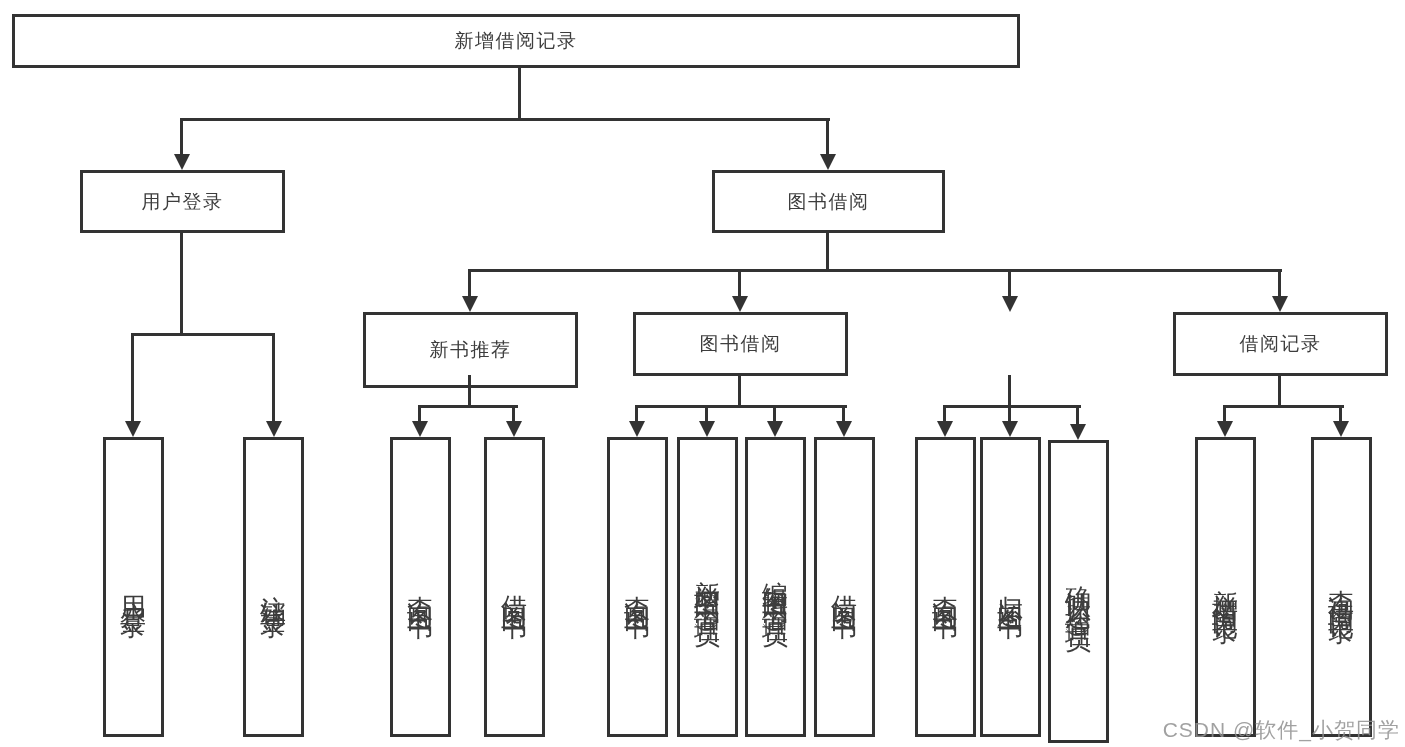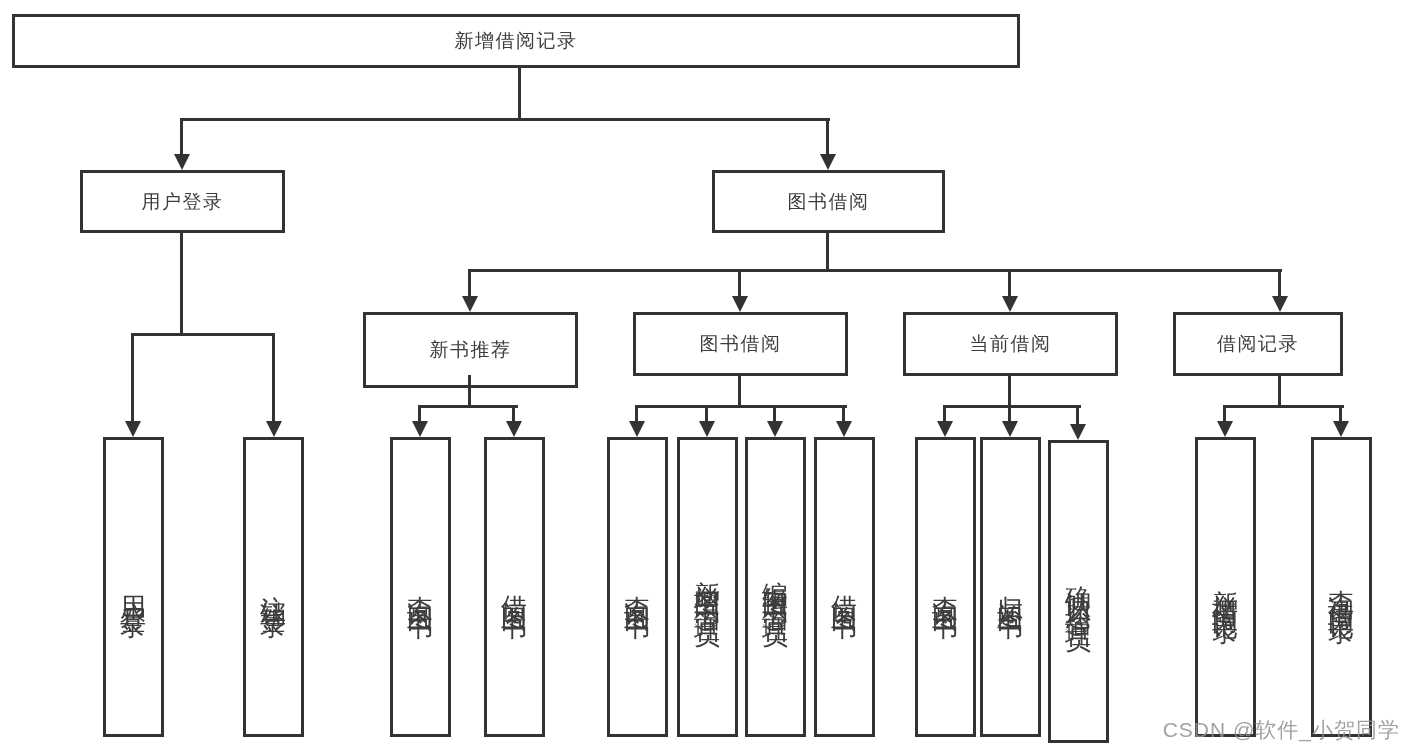--- a/index.html
+++ b/index.html
@@ -43,24 +43,21 @@
   <div class="box" style="left:712px;top:170px;width:233px;height:63px">
     <span class="hlabel">图书借阅</span>
   </div>
 
   <div class="box" style="left:363px;top:312px;width:215px;height:76px">
     <span class="hlabel">新书推荐</span>
   </div>
   <div class="box" style="left:633px;top:312px;width:215px;height:64px">
     <span class="hlabel">图书借阅</span>
   </div>
-  <div class="box" style="left:903px;top:312px;width:215px;height:64px">
-    <span class="hlabel">当前借阅</span>
-  </div>
-  <div class="box" style="left:1173px;top:312px;width:170px;height:64px">
+  <div class="box" style="left:1173px;top:312px;width:215px;height:64px">
     <span class="hlabel">借阅记录</span>
   </div>
 
   <div class="box" style="left:103px;top:437px;width:61px;height:300px">
     <span class="vlabel">用户登录</span>
   </div>
   <div class="box" style="left:243px;top:437px;width:61px;height:300px">
     <span class="vlabel">注销登录</span>
   </div>
 

